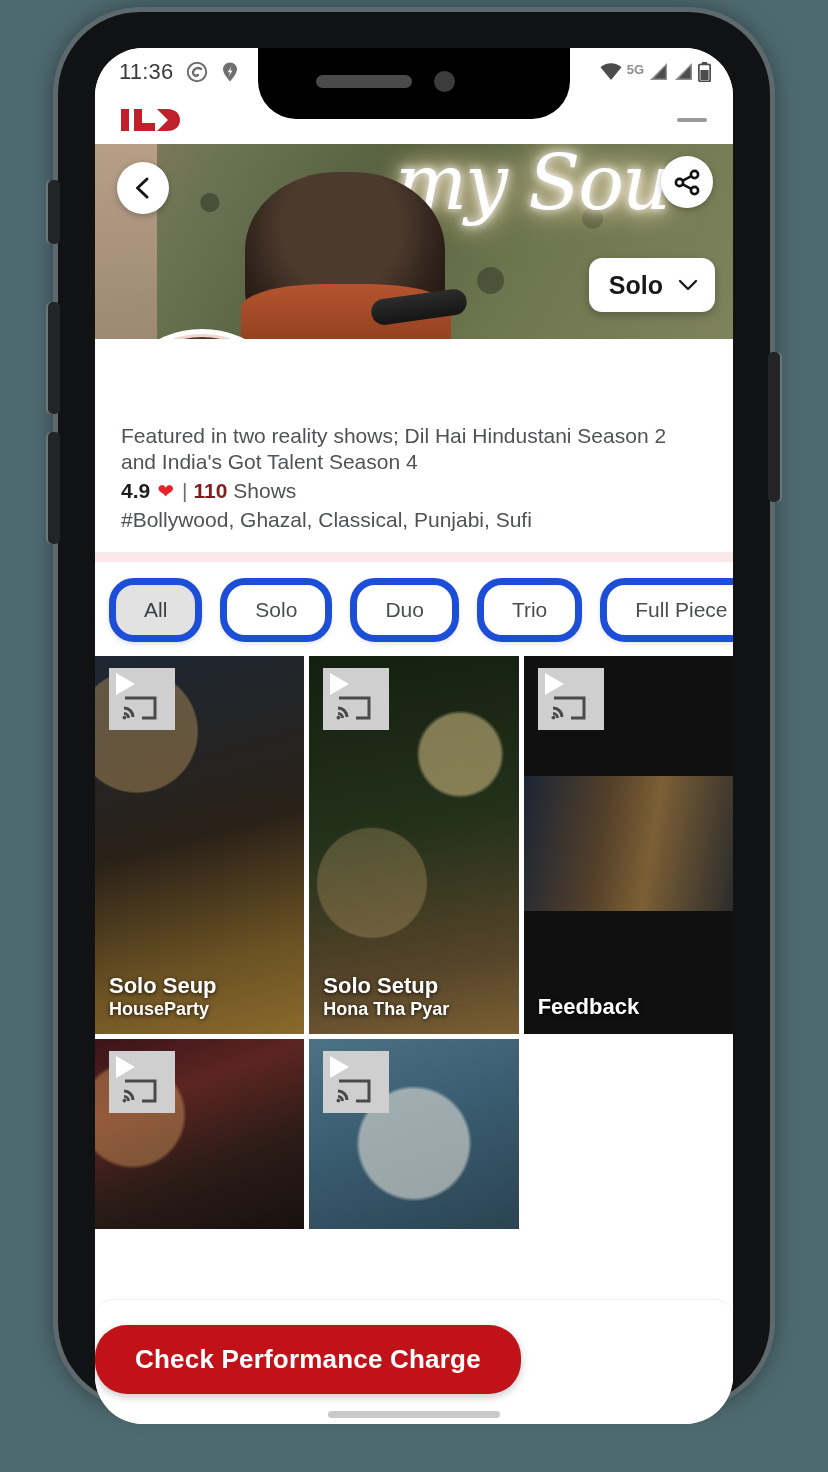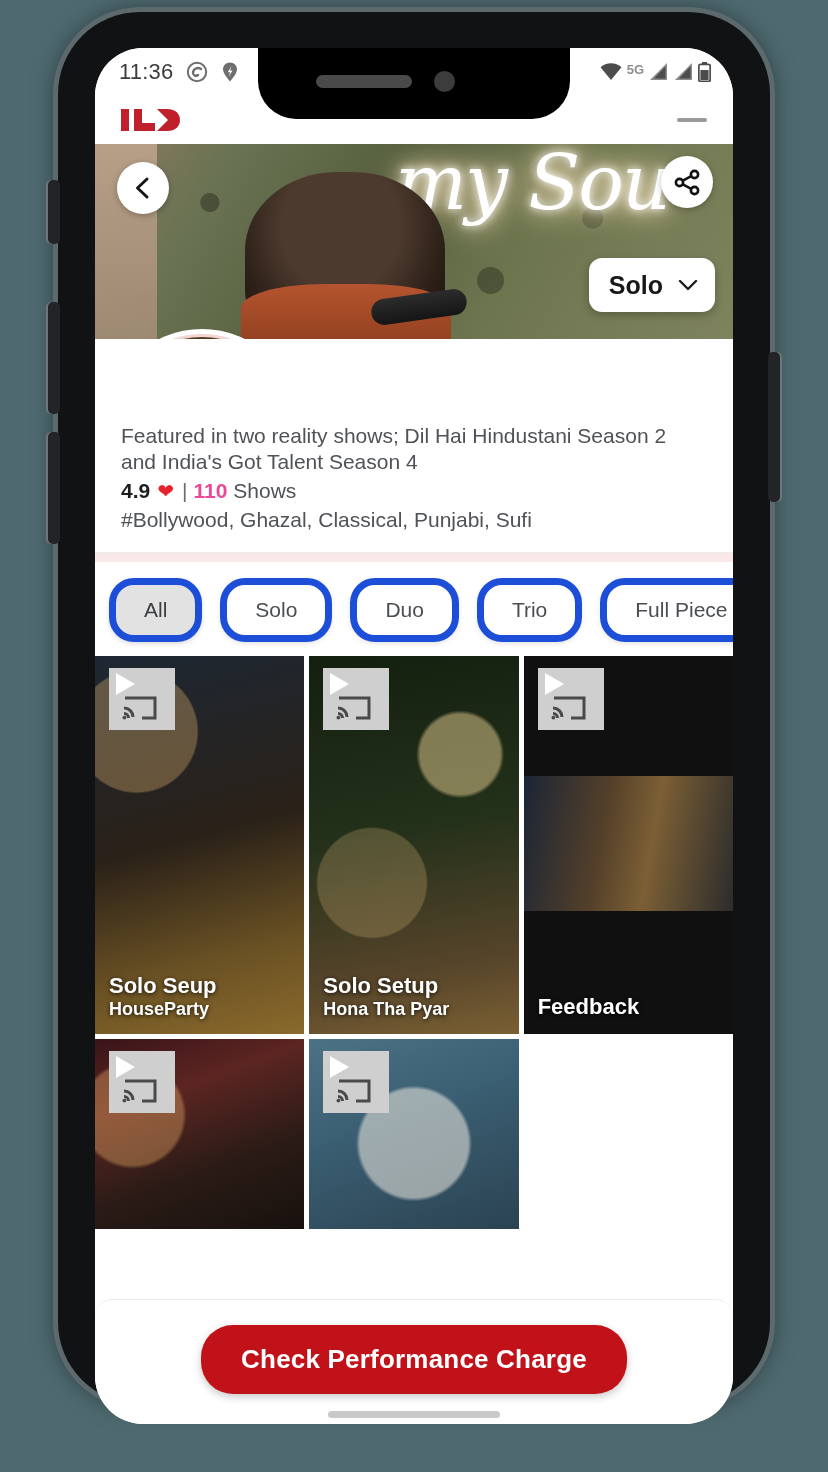--- a/index.html
+++ b/index.html
@@ -114,21 +114,21 @@
 
   
   #profile{padding:76px 26px 0 26px;box-sizing:border-box;background:#fff;}
   #pname-row{display:flex;align-items:center;gap:12px;}
   #pname{font-size:29px;font-weight:700;color:#1d1d1f;letter-spacing:-.3px;}
   #pbio{margin-top:8px;font-size:21px;line-height:1.22;color:#4f5256;max-width:570px;}
   #pstats{margin-top:5px;font-size:21px;color:#4f5256;display:flex;align-items:center;gap:0;}
   #rating{font-weight:700;color:#1d1d1f;}
   #heart{margin:0 8px 0 7px;font-size:20px;color:#e8212b;}
   #bar-sep{color:#6a6d71;margin-right:6px;}
-  #shows-num{font-weight:700;color:#ec4899;margin-right:6px;}
+  #shows-num{font-weight:700;color:#7f1d1d;margin-right:6px;}
   #ptags{margin-top:5px;font-size:21px;color:#4f5256;}
 
   #divider{height:9px;background:#fbe9e9;margin-top:20px;border-top:1px solid #eceaea;}
 
   
   #chips{display:flex;gap:18px;padding:16px 14px 14px 14px;background:#fff;box-sizing:border-box;}
   .chip{height:50px;border-radius:25px;display:flex;align-items:center;justify-content:center;
     padding:0 28px;font-size:21px;color:#4a4d51;background:#fff;
     border:7px solid #1d4ed8;box-shadow:0 2px 5px rgba(0,0,0,.10);white-space:nowrap;}
   .chip.active{background:#e2e2e2;box-shadow:0 2px 5px rgba(0,0,0,.14);color:#3b3e42;}
@@ -160,21 +160,21 @@
   .ph4{position:absolute;inset:0;background:
     radial-gradient(circle at 18% 40%, rgba(255,190,110,.35) 0 50px, transparent 54px),
     linear-gradient(160deg,#3a1418 0%,#5c2522 30%,#2a1b16 65%,#18110e 100%);}
   .ph5{position:absolute;inset:0;background:
     radial-gradient(circle at 50% 55%, rgba(240,235,225,.55) 0 54px, transparent 58px),
     linear-gradient(160deg,#4c7286 0%,#3b5f73 40%,#2b4352 100%);}
 
   
   #cta-wrap{position:absolute;left:0;right:0;bottom:0;background:#fff;
     padding:25px 0 30px 0;border-top:1px solid #ededed;
-    border-top-left-radius:18px;border-top-right-radius:18px;text-align:center;}
+    border-top-left-radius:18px;border-top-right-radius:18px;text-align:left;}
   #cta-btn{display:inline-block;background:#c1121a;color:#fff;font-size:26px;font-weight:700;
     border-radius:32px;padding:19px 40px;box-shadow:0 3px 8px rgba(0,0,0,.22);letter-spacing:.2px;}
   #home-ind{position:absolute;left:50%;transform:translateX(-50%);bottom:6px;
     width:172px;height:7px;border-radius:4px;background:#c9c9c9;}
 </style>
 </head>
 <body>
 
 <div id="phone">
 

